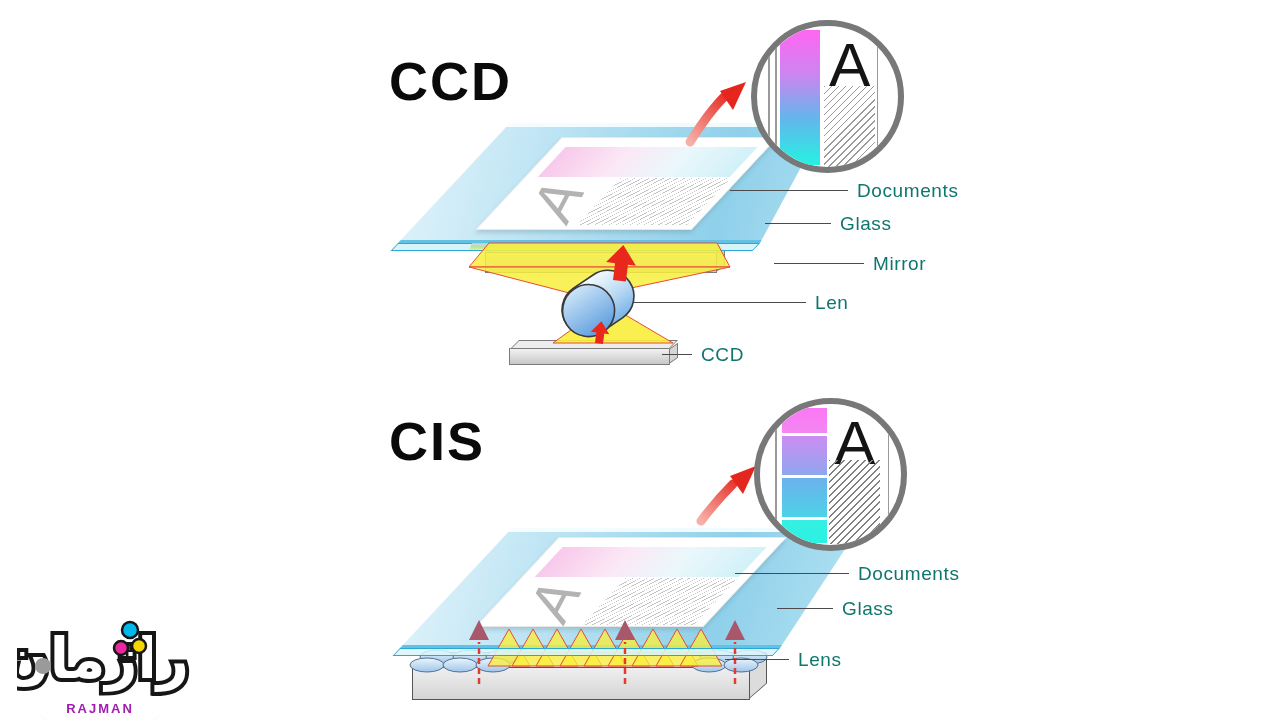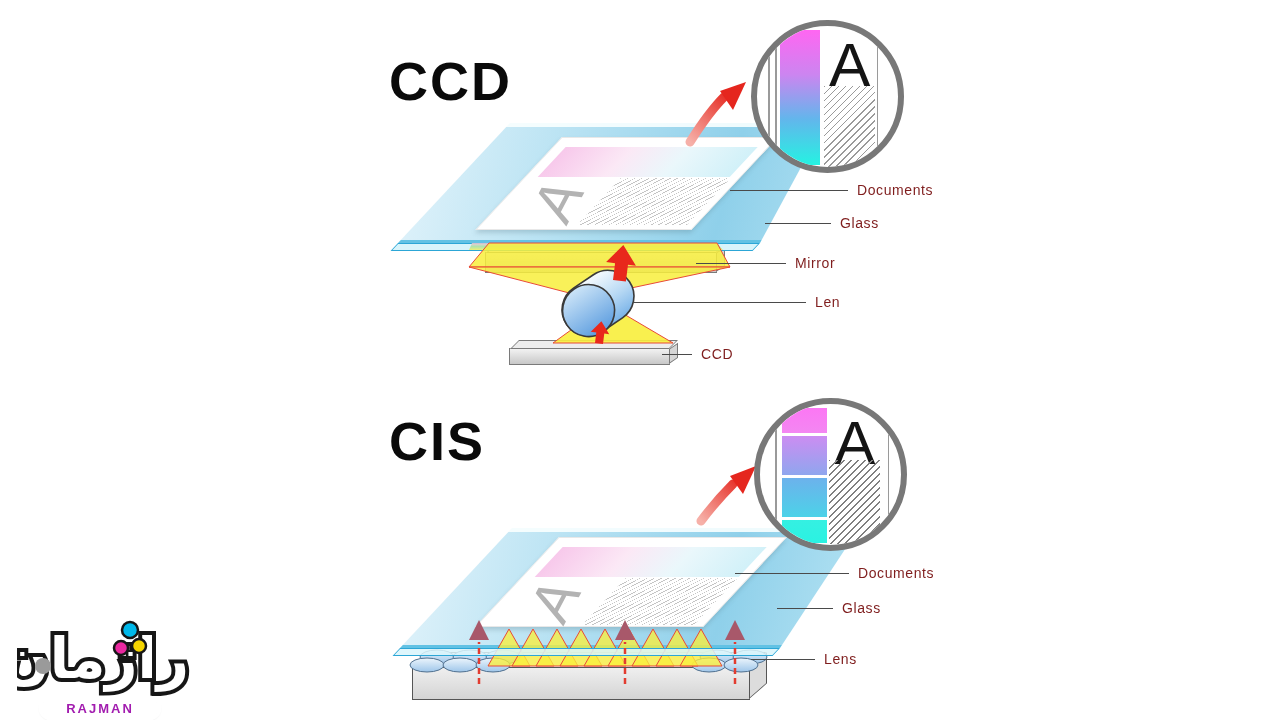--- a/index.html
+++ b/index.html
@@ -54,21 +54,21 @@
   .cis-box::after{width:18px;transform:skewY(-41deg);background:#dcdcdc;border-color:#555;}
 
   
   .overlay{position:absolute;left:0;top:0;width:1280px;height:720px;pointer-events:none;}
   .ov-cones{z-index:4;}
   .ov-main{z-index:6;}
 
   
   .lbl{position:absolute;display:flex;align-items:center;gap:9px;height:20px;z-index:7;}
   .lbl .line{display:block;height:0;border-top:1.6px solid #4a4a4a;}
-  .lbl .txt{font-size:14px;color:#7f1d1d;letter-spacing:.6px;white-space:nowrap;line-height:1;}
+  .lbl .txt{font-size:19px;color:#0f766e;letter-spacing:.6px;white-space:nowrap;line-height:1;}
 
   
   .mag{position:absolute;width:153px;height:153px;border-radius:50%;border:6px solid #787878;
        background:#fff;overflow:hidden;box-sizing:border-box;z-index:8;}
   .mag .vline{position:absolute;top:0;bottom:0;width:1.5px;background:#9a9a9a;}
   .mag-bar{position:absolute;left:23px;top:4px;bottom:2px;width:40px;}
   .mag-bar.smooth{background:linear-gradient(180deg,#ff66f2 0%,#cc85f0 33%,#62b6ec 66%,#25f2e2 100%);}
   .mag-bar.banded{display:flex;flex-direction:column;gap:3px;left:22px;width:45px;}
   .mag-bar.banded i{display:block;}
   .mag-bar.banded .s1{flex:20;background:linear-gradient(180deg,#fc77f4,#f387f2);}
@@ -150,21 +150,21 @@
     </svg>
 
     <div class="lbl" style="left:713px;top:180px">
       <span class="line" style="width:118px"></span>
       <span class="txt">Documents</span>
     </div>
     <div class="lbl" style="left:748px;top:213px">
       <span class="line" style="width:66px"></span>
       <span class="txt">Glass</span>
     </div>
-    <div class="lbl" style="left:679px;top:253px">
+    <div class="lbl" style="left:757px;top:253px">
       <span class="line" style="width:90px"></span>
       <span class="txt">Mirror</span>
     </div>
     <div class="lbl" style="left:617px;top:292px">
       <span class="line" style="width:172px"></span>
       <span class="txt">Len</span>
     </div>
     <div class="lbl" style="left:645px;top:344px">
       <span class="line" style="width:30px"></span>
       <span class="txt">CCD</span>
@@ -252,21 +252,21 @@
     </svg>
 
     <div class="lbl" style="left:718px;top:563px">
       <span class="line" style="width:114px"></span>
       <span class="txt">Documents</span>
     </div>
     <div class="lbl" style="left:760px;top:598px">
       <span class="line" style="width:56px"></span>
       <span class="txt">Glass</span>
     </div>
-    <div class="lbl" style="left:734px;top:649px">
+    <div class="lbl" style="left:708px;top:649px">
       <span class="line" style="width:64px"></span>
       <span class="txt">Lens</span>
     </div>
 
     <div class="mag" style="left:737px;top:398px">
       <div class="vline" style="left:15px"></div>
       <div class="vline" style="right:12px"></div>
       <div class="mag-bar banded">
         <i class="s1"></i>
         <i class="s2"></i>

